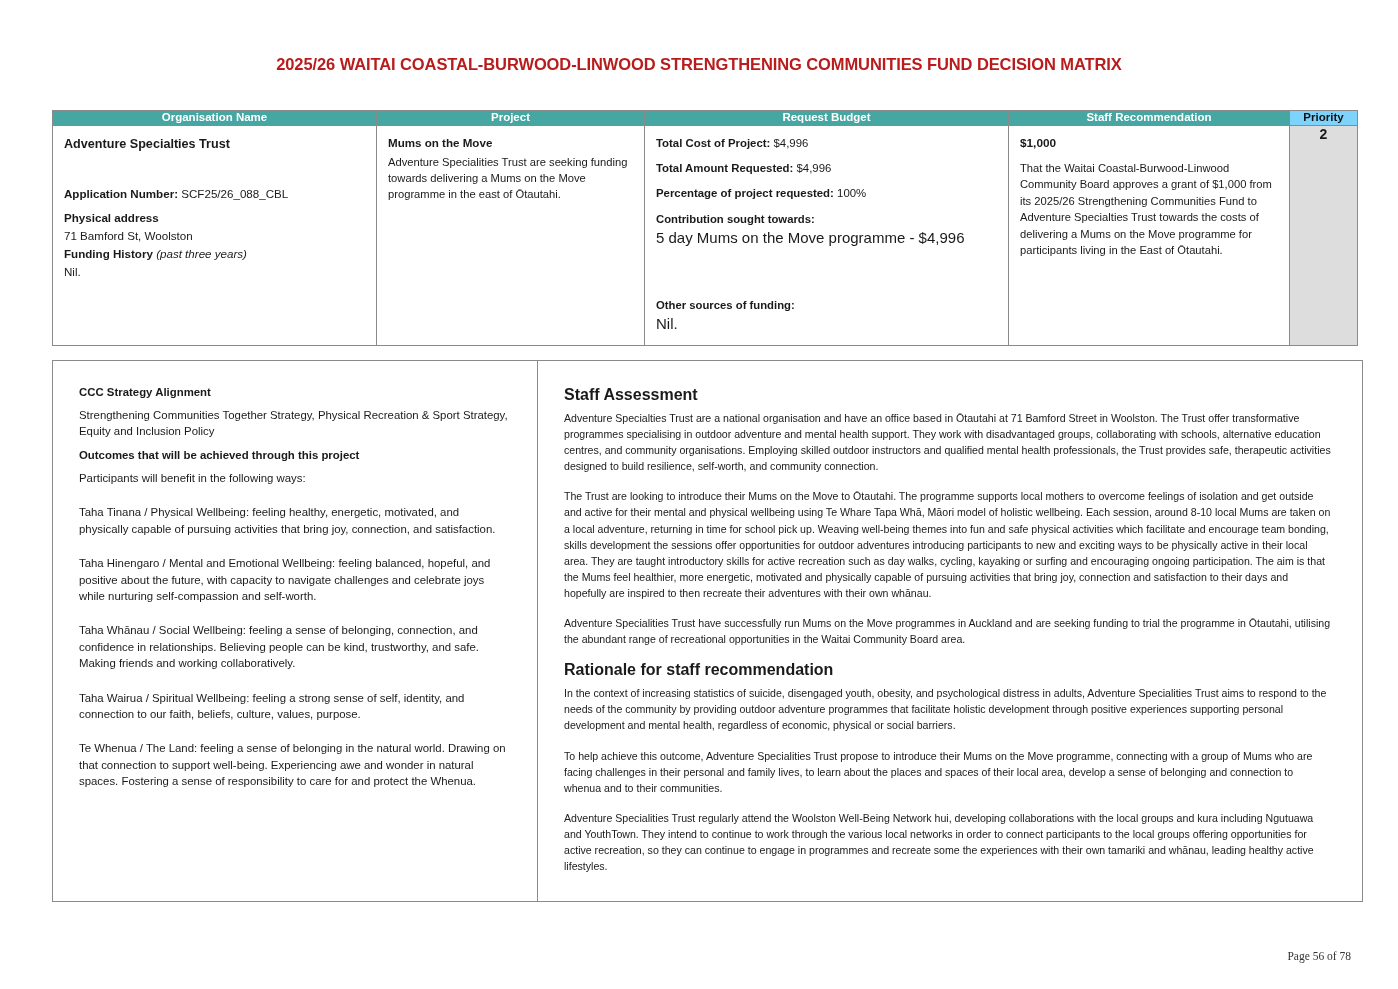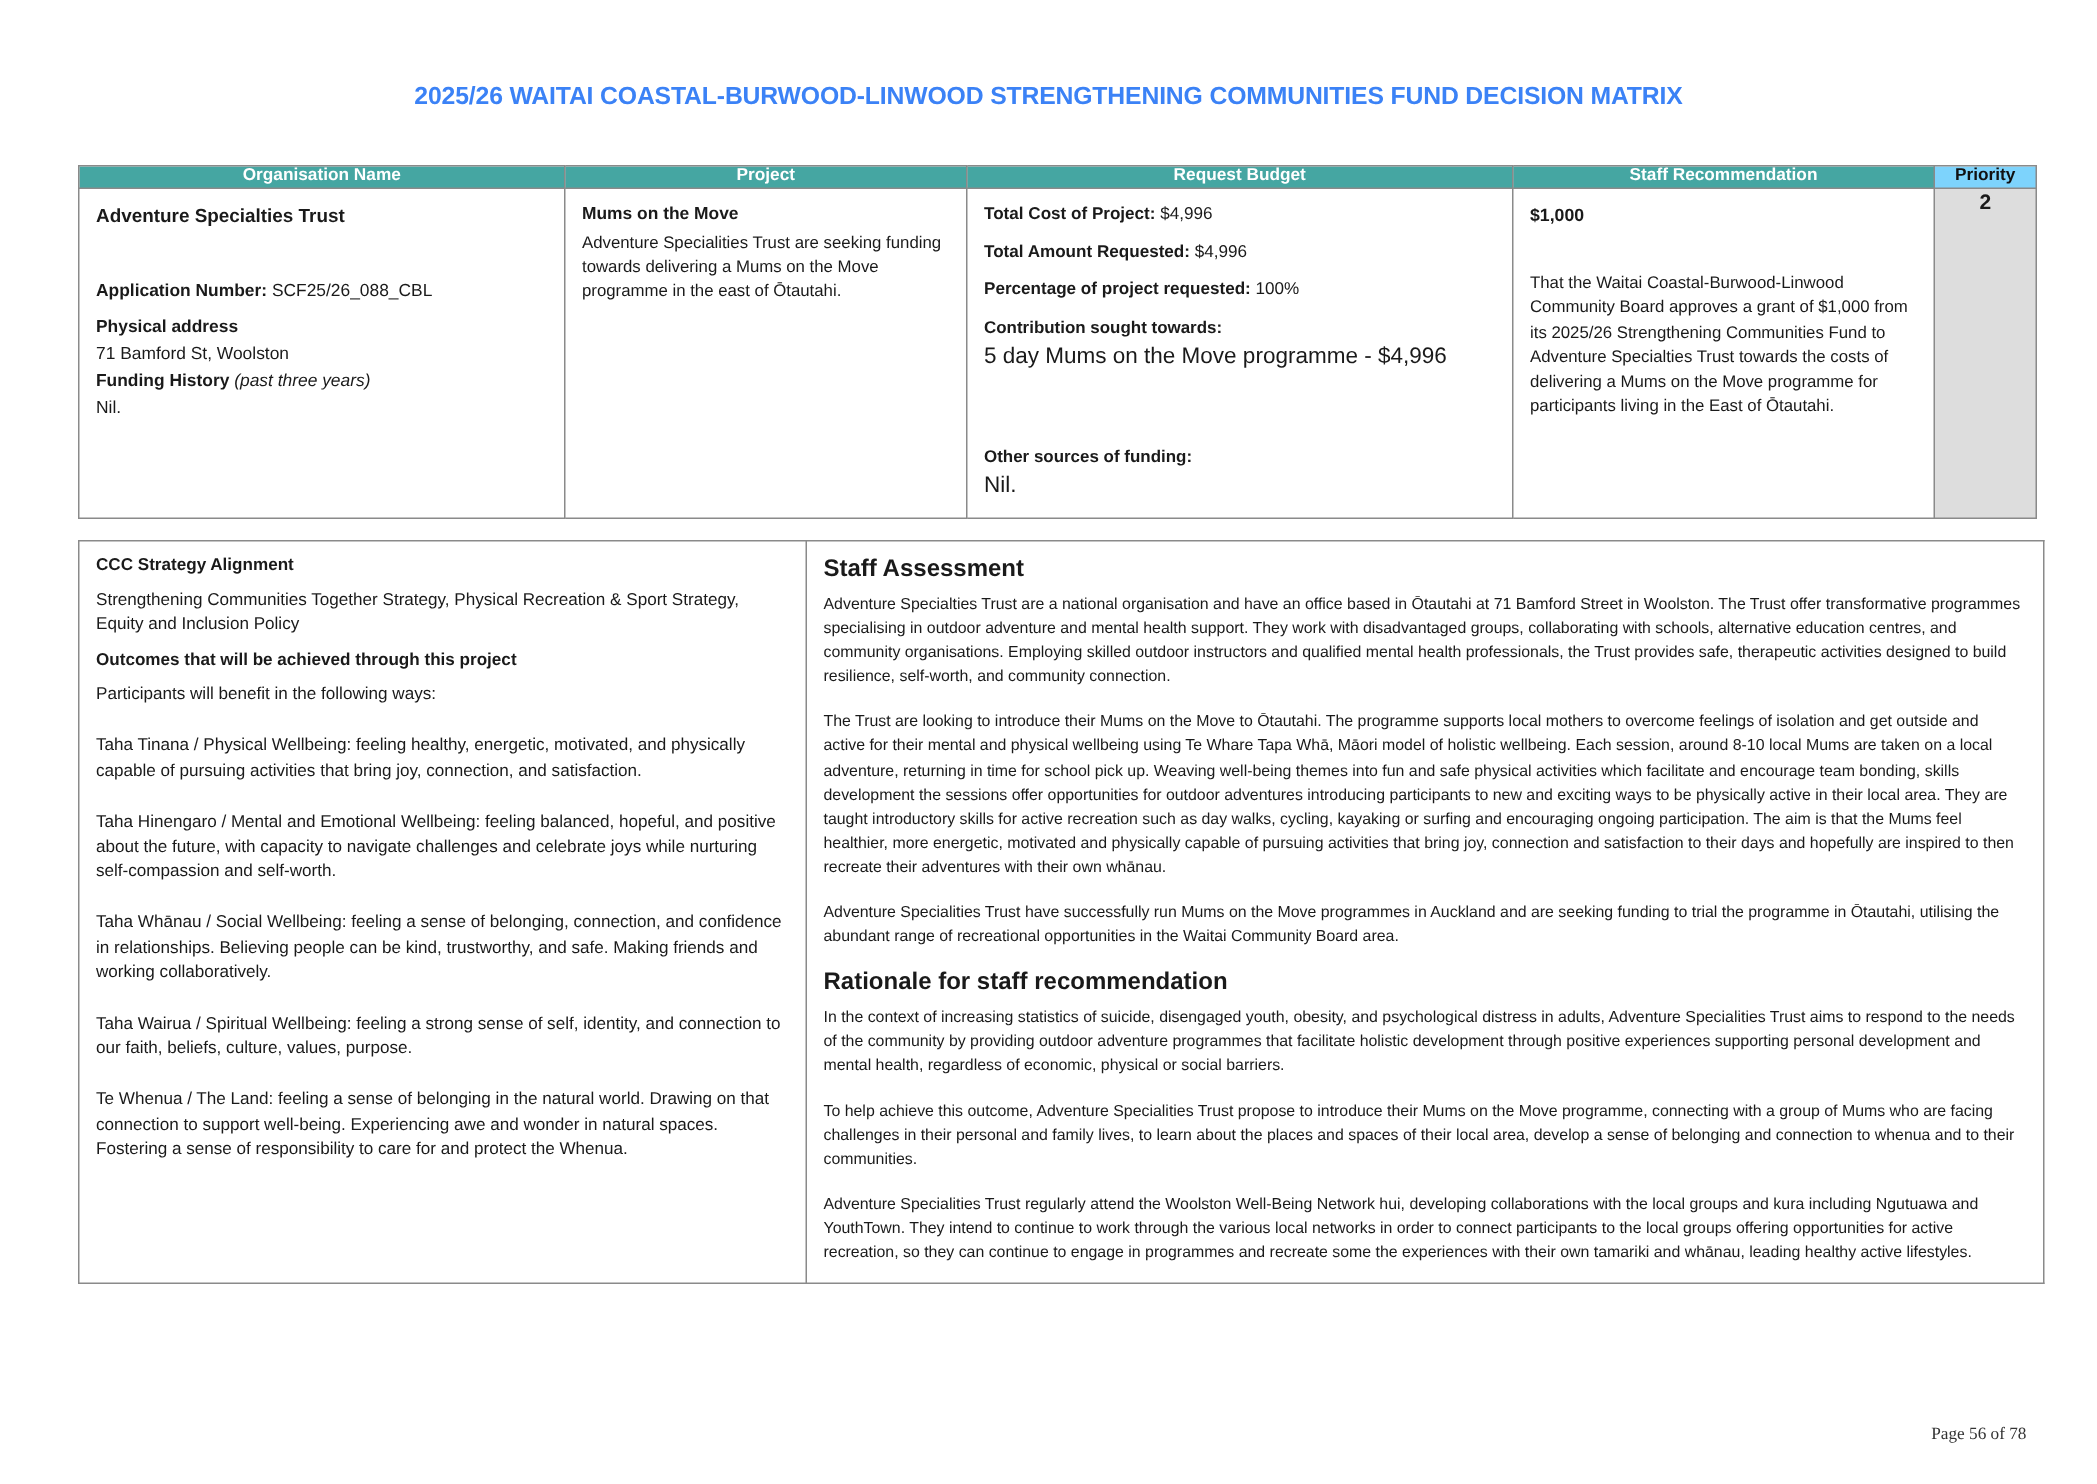--- a/index.html
+++ b/index.html
@@ -22,21 +22,21 @@
     background: #fff;
   }
 
   
   .doc-title {
     position: absolute;
     left: 0;
     right: 0;
     top: 55px;
     text-align: center;
-    color: #3b82f6;
+    color: #b91c1c;
     font-size: 16.5px;
     font-weight: bold;
     letter-spacing: -0.1px;
   }
 
   
   .top-table {
     position: absolute;
     left: 52px;
     top: 110px;
@@ -92,36 +92,36 @@
   .it { font-style: italic; }
   .row-line { margin-bottom: 7px; }
 
   .proj-title { font-weight: bold; font-size: 11.6px; margin-bottom: 4px; }
   .proj-desc { font-size: 11.2px; line-height: 1.42; }
 
   .budget-line { margin-bottom: 9px; font-size: 11.4px; }
   .budget-sub { font-size: 15px; line-height: 1.45; }
   .budget-spacer { height: 49px; }
 
-  .rec-amount { font-weight: bold; font-size: 11.8px; margin-bottom: 29px; }
+  .rec-amount { font-weight: bold; font-size: 11.8px; margin-bottom: 8px; }
   .rec-body { font-size: 11.2px; line-height: 1.47; }
 
   
   .bot-table {
     position: absolute;
     left: 52px;
     top: 360px;
     width: 1310px;
     border-collapse: collapse;
     table-layout: fixed;
   }
   .bot-table td {
     border: 1px solid #8a8a8a;
     vertical-align: top;
-    padding: 0;
+    padding: 15px;
   }
   .col-left { padding: 10px 12px 12px 11px; }
   .col-right { padding: 10px 14px 12px 11px; }
 
   .h-sub {
     font-weight: bold;
     font-size: 11.4px;
     margin: 0 0 9px 0;
   }
   .l-para {

